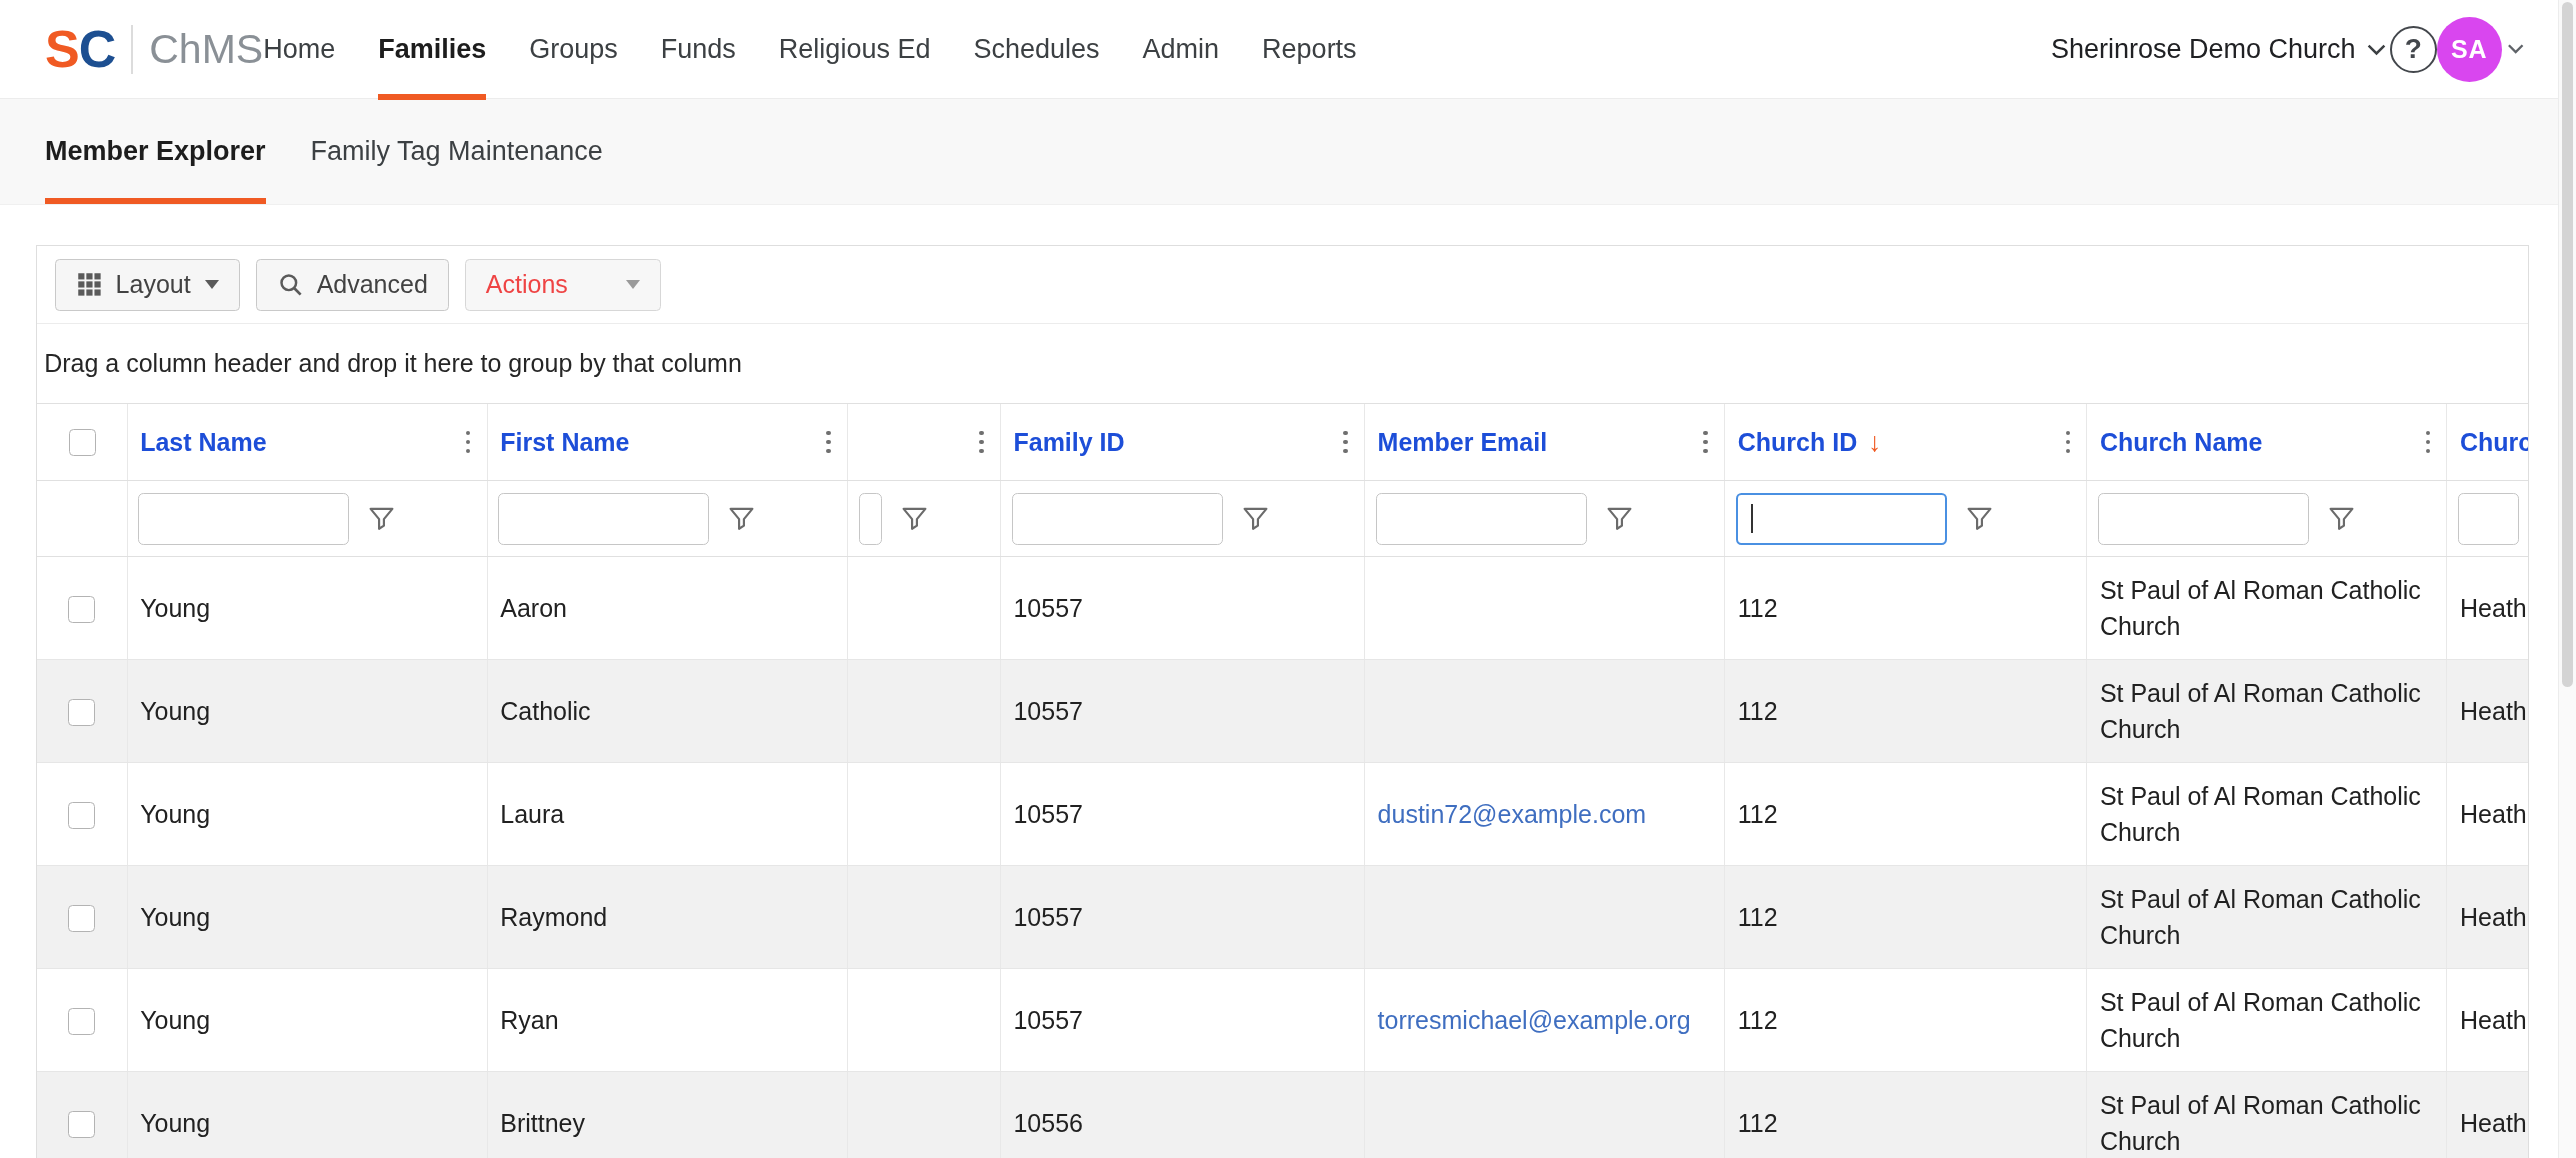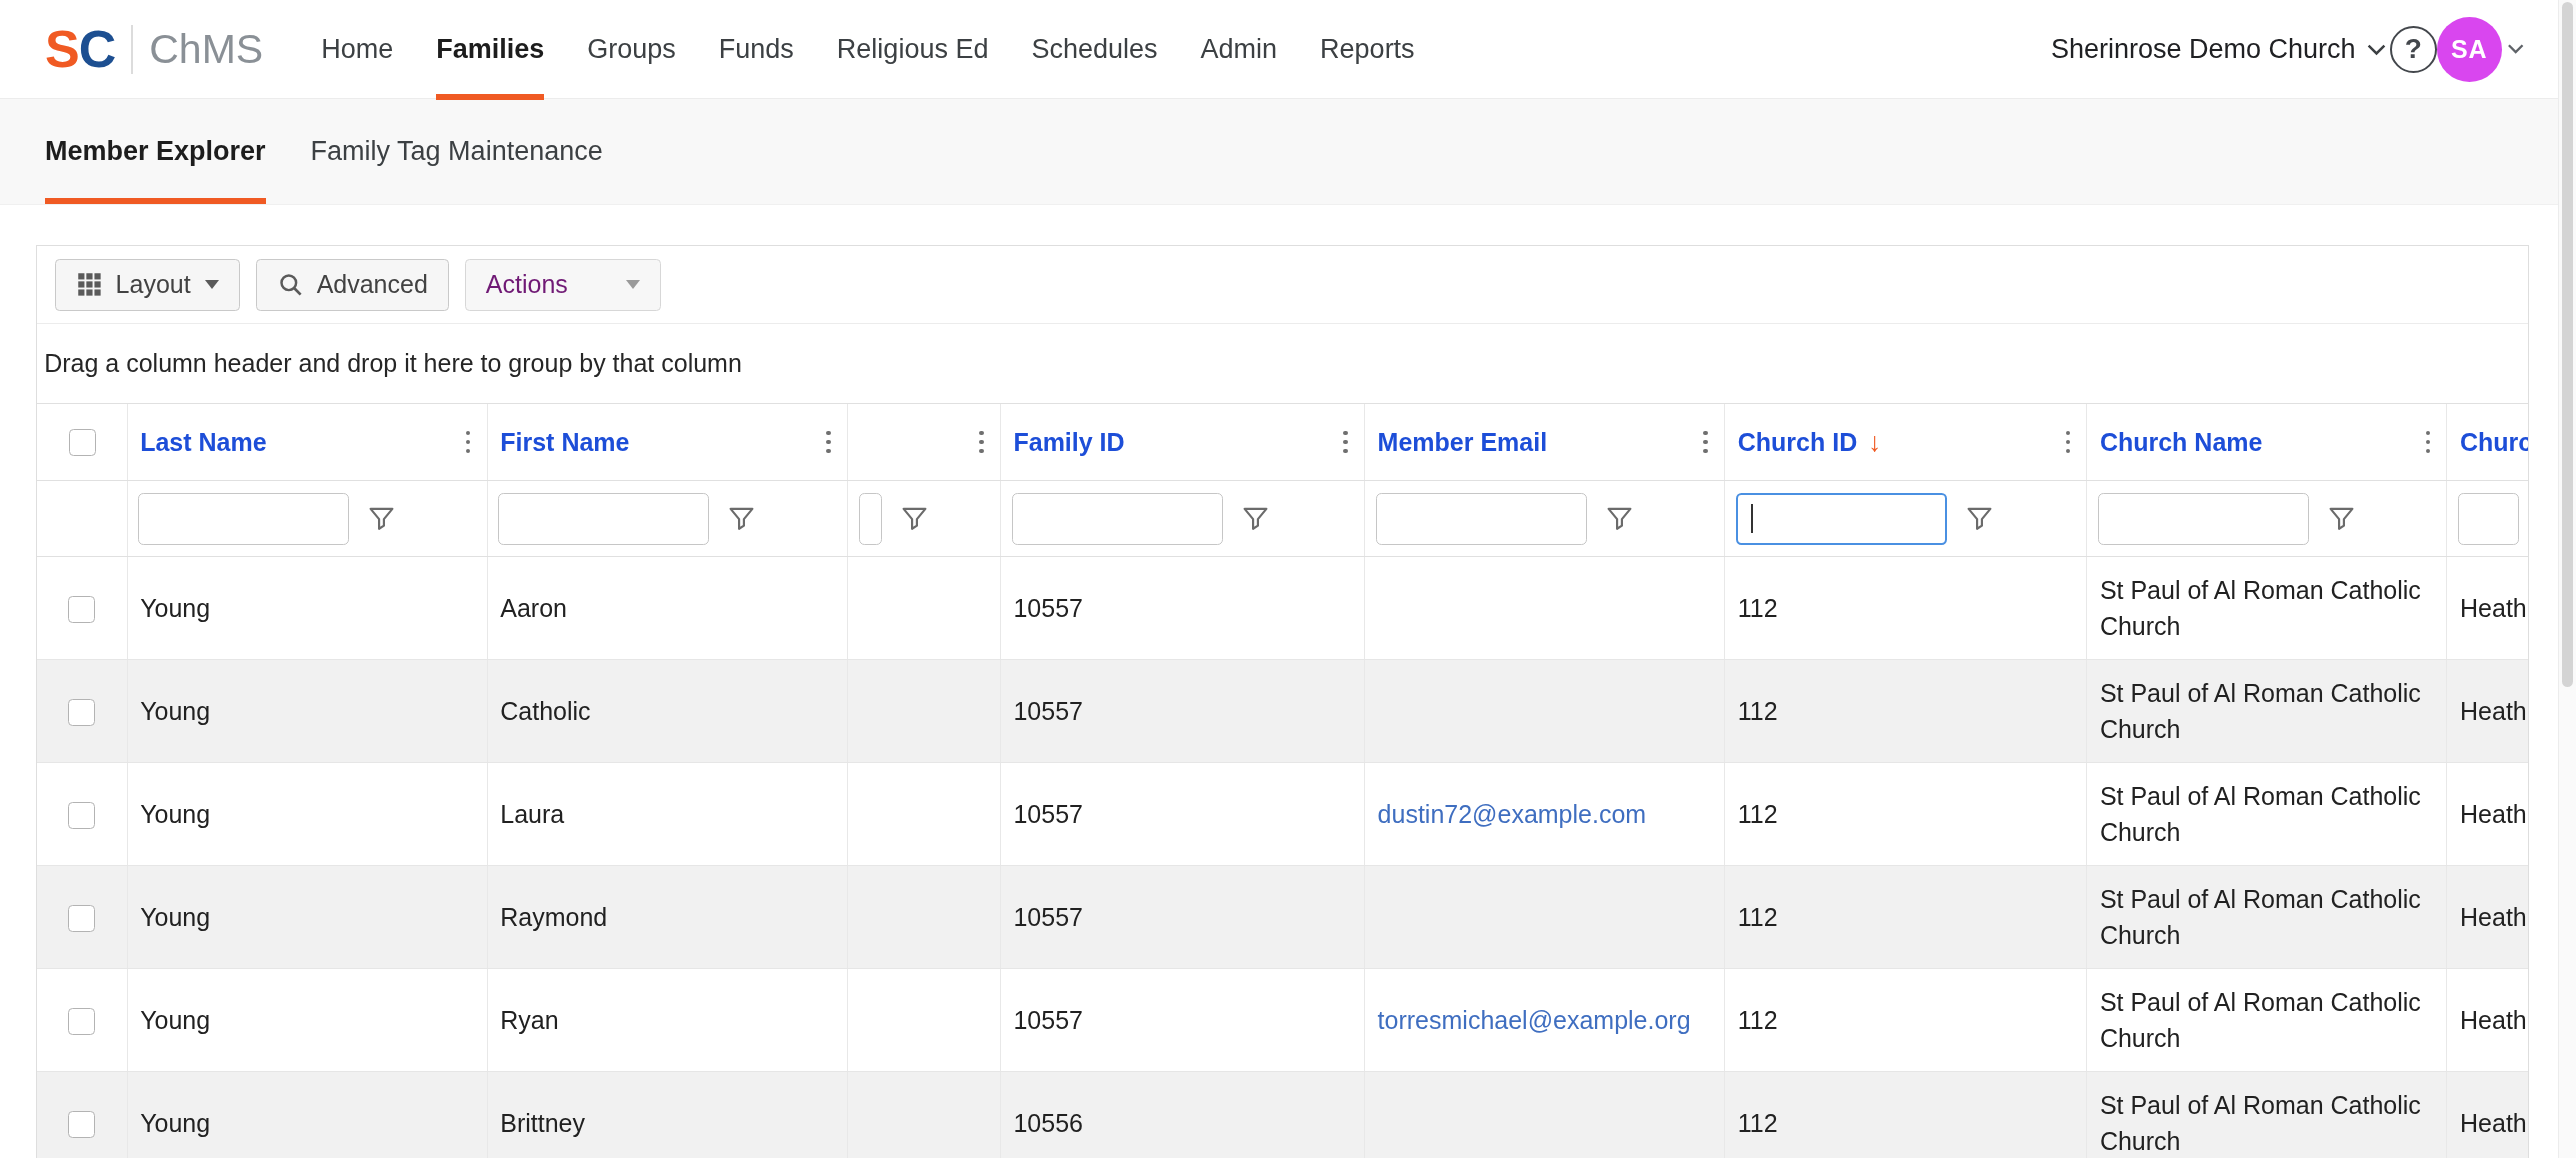--- a/index.html
+++ b/index.html
@@ -3,21 +3,21 @@
 <meta charset="utf-8">
 <style>
   html,body{margin:0;padding:0}
   *{box-sizing:border-box}
   .screen{width:2576px;height:1158px;overflow:hidden;position:relative;background:#fff;
           font-family:"Liberation Sans","DejaVu Sans",sans-serif;color:#212121}
 
   
   .appbar{height:99px;display:flex;align-items:center;padding:0 49px 0 45px;
           border-bottom:1.8px solid #ececec;background:#fff;position:relative}
-  .logo{display:flex;align-items:center;gap:16px;margin-right:58px;cursor:pointer}
+  .logo{display:flex;align-items:center;gap:16px;cursor:pointer}
   .logo-sc{font-size:52px;font-weight:bold;letter-spacing:-0.9px;line-height:1}
   .logo-s{color:#f05a23}
   .logo-c{color:#1d4f91}
   .logo-divider{width:1.8px;height:49px;background:#dcdcdc}
   .logo-chms{font-size:41px;color:#8a9096;line-height:1}
   .nav{display:flex;gap:43px;height:99px}
   .nav-item{display:flex;align-items:center;font-size:27px;color:#3c4043;position:relative;cursor:pointer;white-space:nowrap}
   .nav-item.active{color:#1d1d1d;font-weight:bold}
   .nav-item.active::after{content:"";position:absolute;left:0;right:0;bottom:-1.8px;height:6.3px;background:#f05a23}
   .appbar-right{margin-left:auto;display:flex;align-items:center;}
@@ -36,21 +36,21 @@
   .tab.active::after{content:"";position:absolute;left:0;right:0;bottom:0;height:6.3px;background:#f05a23}
 
   
   .grid-box{margin:40px 47px 0 36px;border:0.9px solid #dedede;background:#fff;overflow:hidden}
   .toolbar{display:flex;gap:16px;padding:12.6px 18px;border-bottom:0.9px solid #ececec}
   .btn{display:flex;align-items:center;gap:12.6px;height:52px;padding:0 20px;background:#f6f6f6;
        border:0.9px solid #c9c9c9;border-radius:4.5px;font-size:25px;color:#424242;font-family:inherit;cursor:pointer}
   .btn svg{flex:none}
   .caret{width:0;height:0;border-left:7.2px solid transparent;border-right:7.2px solid transparent;
          border-top:9px solid #5a5a5a;margin-left:1.8px}
-  .btn.actions{width:196px;justify-content:space-between;color:#701a75;border-color:#d7d7d7;background:#f7f7f7}
+  .btn.actions{width:196px;justify-content:space-between;color:#ef4444;border-color:#d7d7d7;background:#f7f7f7}
   .btn.actions .caret{border-top-color:#9a9a9a}
   .group-panel{height:79px;display:flex;align-items:center;padding-left:7.2px;font-size:25px;color:#262626}
 
   
   table.grid-table{border-collapse:collapse;table-layout:fixed;width:2491px}
   th,td{border-left:0.9px solid #e8e8e8;overflow:hidden;text-align:left;font-weight:normal}
   th:first-child,td:first-child{border-left:none}
   tr.header-row th{height:77px;border-top:0.9px solid #e0e0e0;border-bottom:0.9px solid #e0e0e0;padding:0 10.8px 0 12.6px}
   .hc{display:flex;align-items:center;gap:10.8px}
   .hc .title{font-size:25px;font-weight:bold;color:#1d4ed8;white-space:nowrap}

